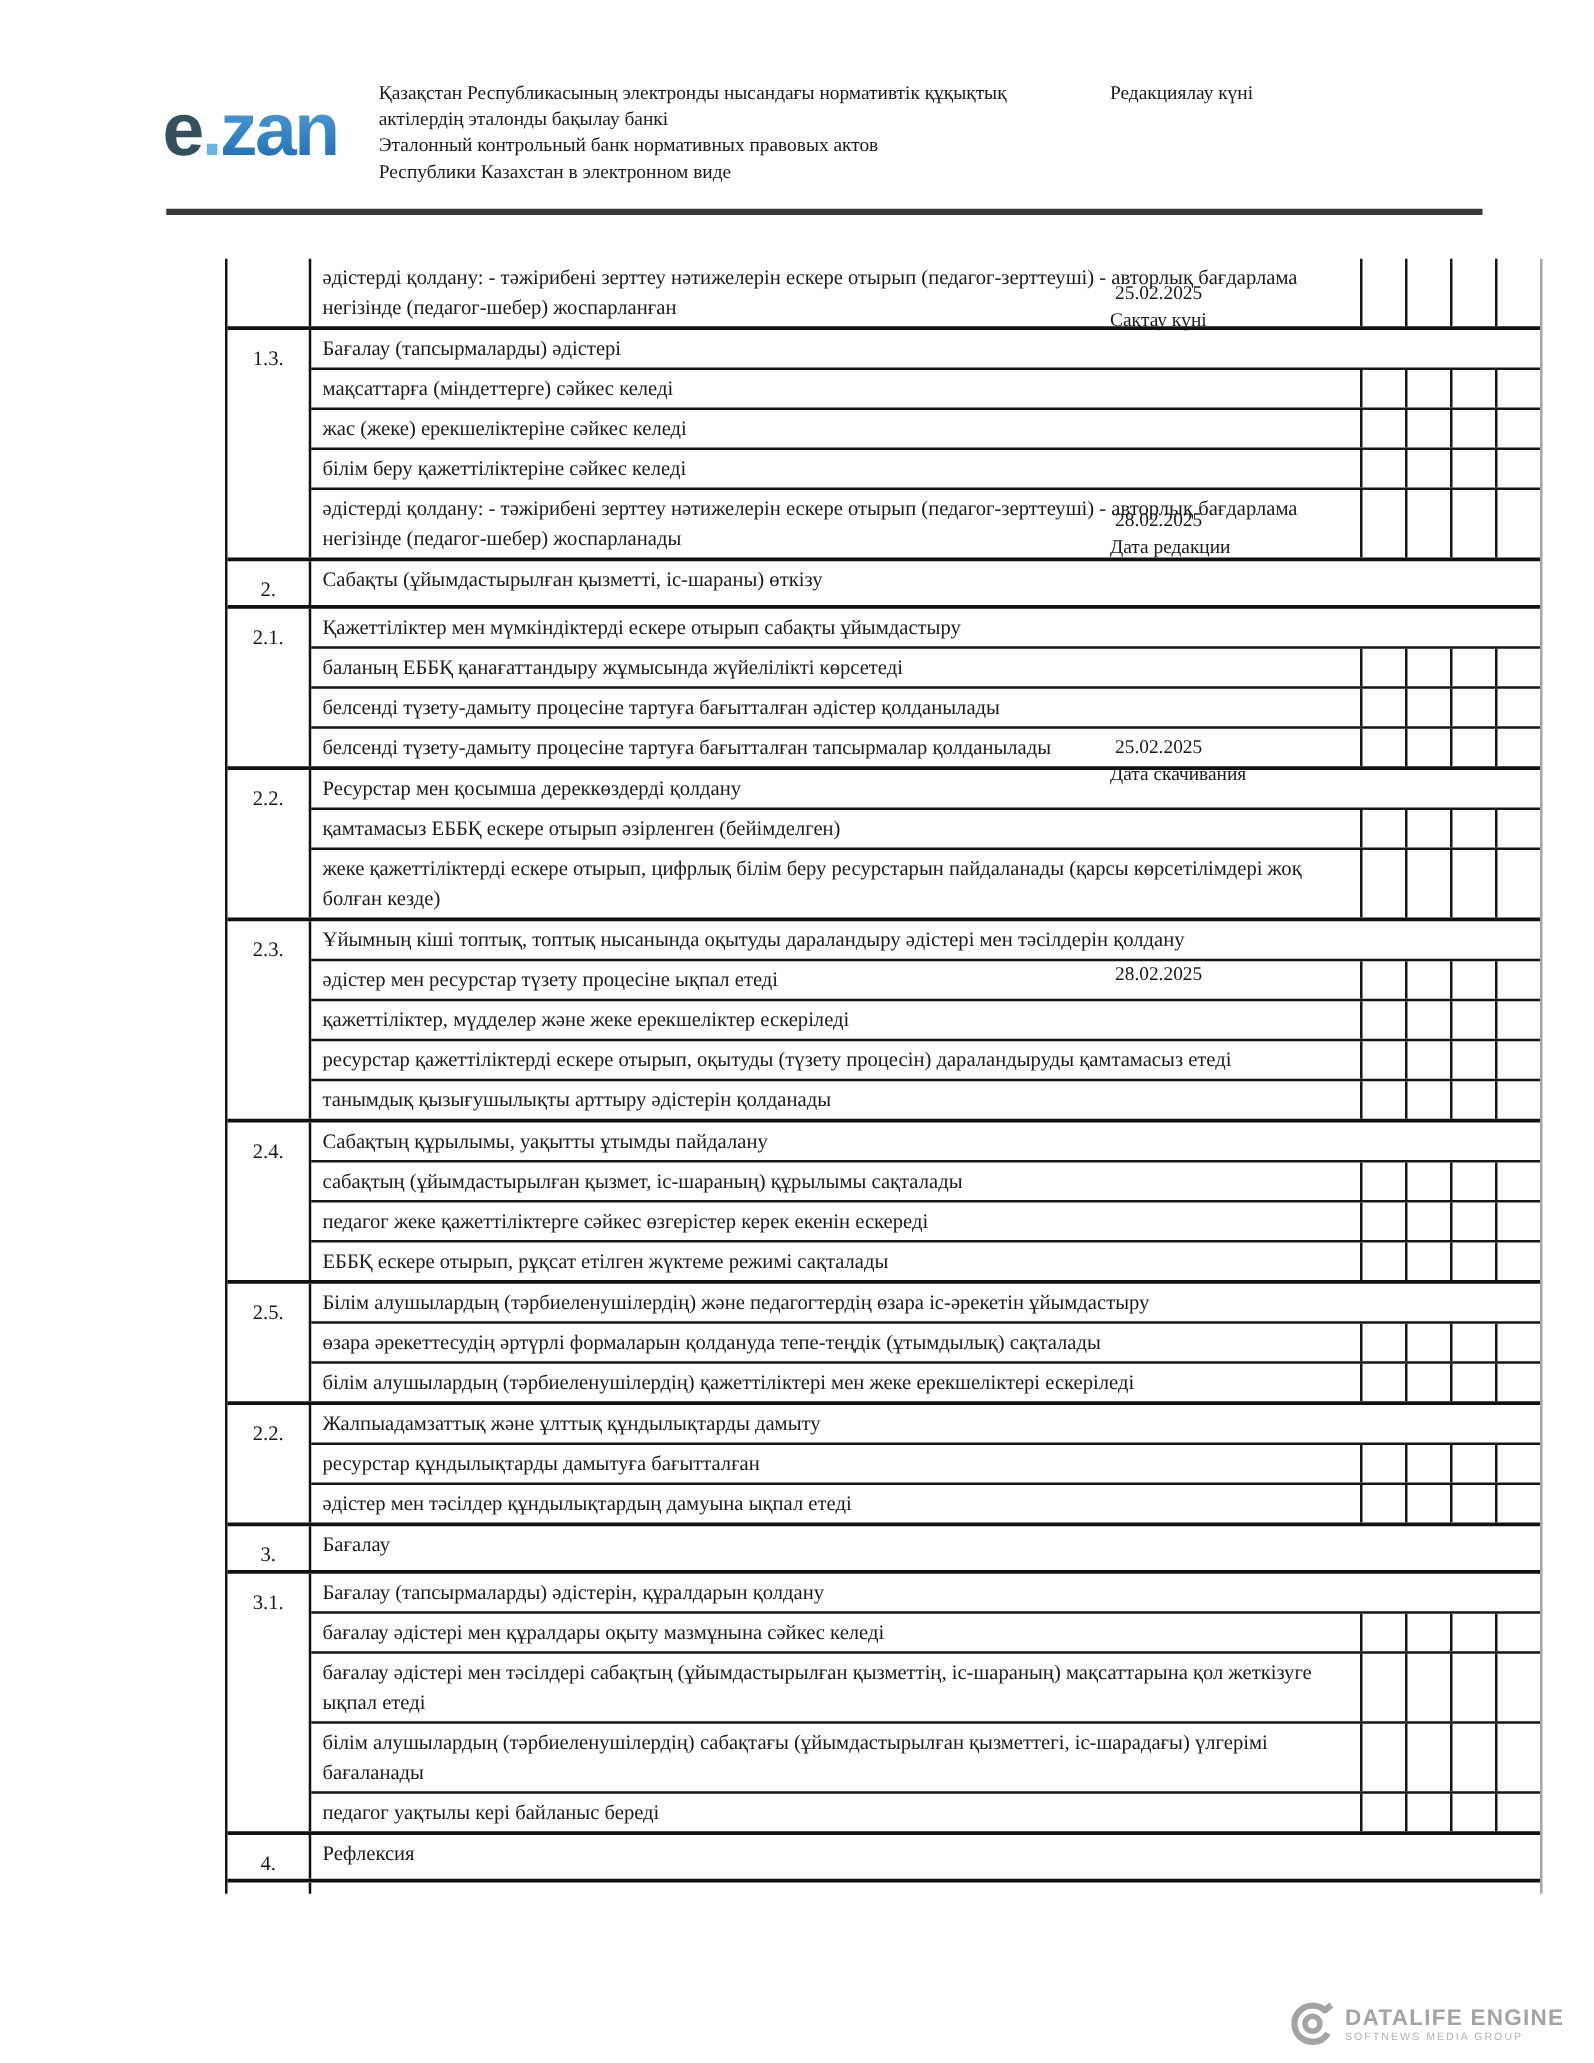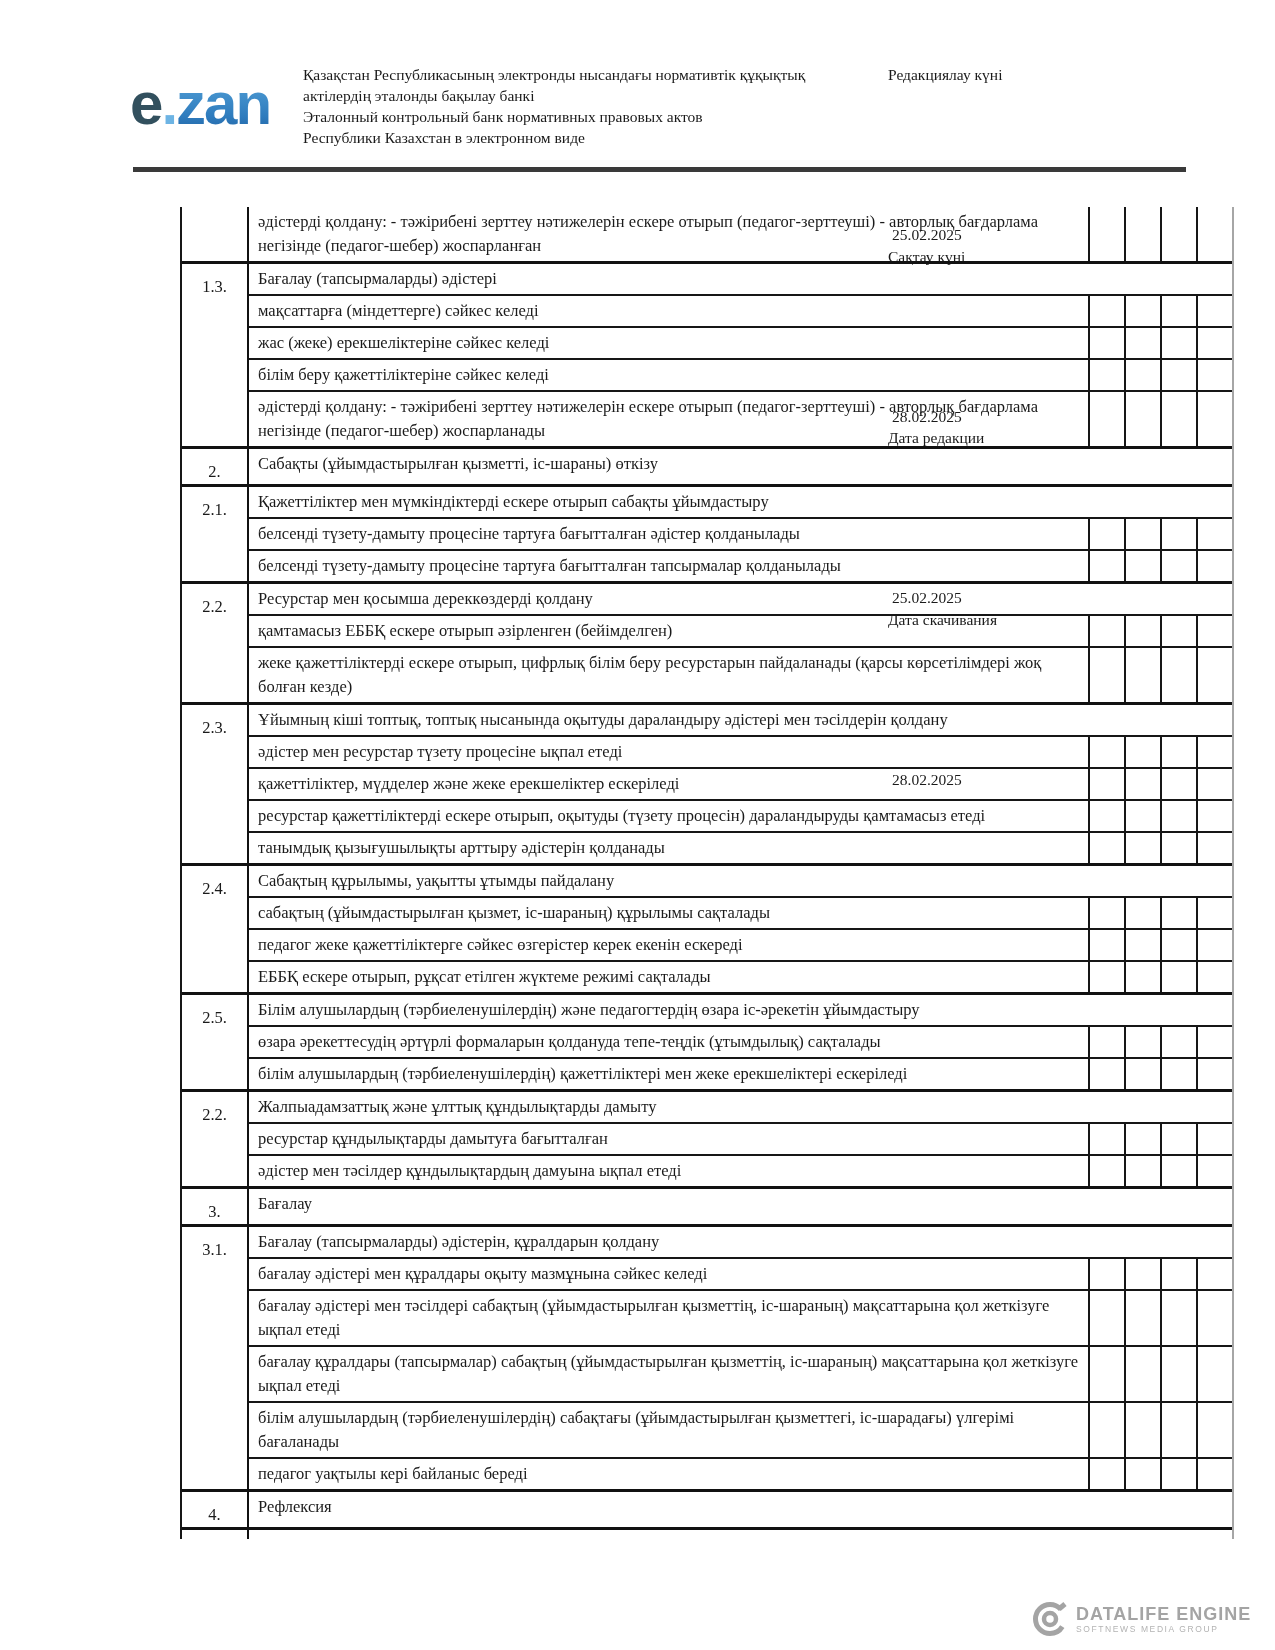--- a/index.html
+++ b/index.html
@@ -133,20 +133,27 @@
         <div class="numcol">2.</div>
         <div class="secbody">
           <div class="row head">Сабақты (ұйымдастырылған қызметті, іс-шараны) өткізу</div>
         </div>
       </div>
       <div class="section">
         <div class="numcol">2.1.</div>
         <div class="secbody">
           <div class="row head">Қажеттіліктер мен мүмкіндіктерді ескере отырып сабақты ұйымдастыру</div>
           <div class="row crit">
+            <div class="txt">баланың ЕББҚ қанағаттандыру жұмысында жүйелілікті көрсетеді</div>
+            <div class="box"></div>
+            <div class="box"></div>
+            <div class="box"></div>
+            <div class="box"></div>
+          </div>
+          <div class="row crit">
             <div class="txt">белсенді түзету-дамыту процесіне тартуға бағытталған әдістер қолданылады</div>
             <div class="box"></div>
             <div class="box"></div>
             <div class="box"></div>
             <div class="box"></div>
           </div>
           <div class="row crit">
             <div class="txt">белсенді түзету-дамыту процесіне тартуға бағытталған тапсырмалар қолданылады</div>
             <div class="box"></div>
             <div class="box"></div>
@@ -288,27 +295,20 @@
           <div class="row head">Бағалау (тапсырмаларды) әдістерін, құралдарын қолдану</div>
           <div class="row crit">
             <div class="txt">бағалау әдістері мен құралдары оқыту мазмұнына сәйкес келеді</div>
             <div class="box"></div>
             <div class="box"></div>
             <div class="box"></div>
             <div class="box"></div>
           </div>
           <div class="row crit">
             <div class="txt">бағалау әдістері мен тәсілдері сабақтың (ұйымдастырылған қызметтің, іс-шараның) мақсаттарына қол жеткізуге ықпал етеді</div>
-            <div class="box"></div>
-            <div class="box"></div>
-            <div class="box"></div>
-            <div class="box"></div>
-          </div>
-          <div class="row crit">
-            <div class="txt">бағалау құралдары (тапсырмалар) сабақтың (ұйымдастырылған қызметтің, іс-шараның) мақсаттарына қол жеткізуге ықпал етеді</div>
             <div class="box"></div>
             <div class="box"></div>
             <div class="box"></div>
             <div class="box"></div>
           </div>
           <div class="row crit">
             <div class="txt">білім алушылардың (тәрбиеленушілердің) сабақтағы (ұйымдастырылған қызметтегі, іс-шарадағы) үлгерімі бағаланады</div>
             <div class="box"></div>
             <div class="box"></div>
             <div class="box"></div>

